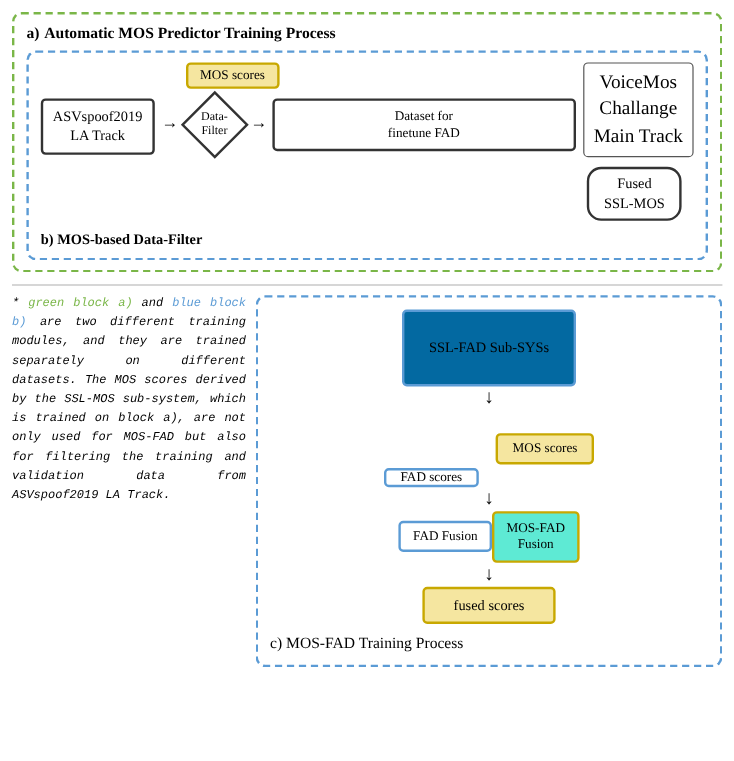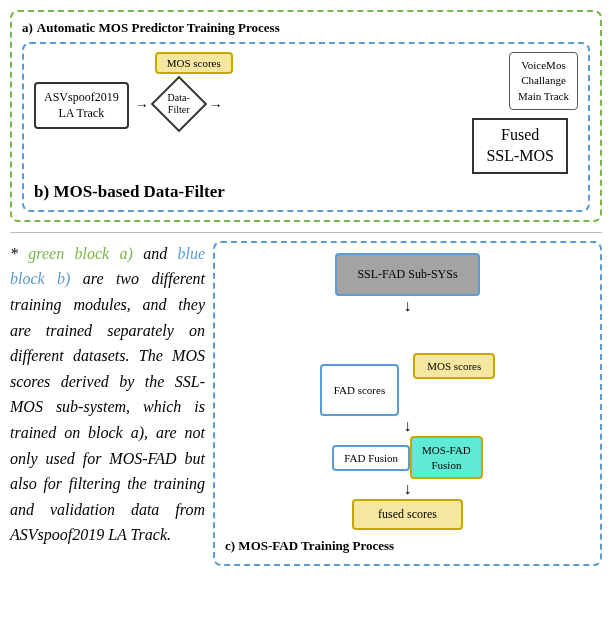--- a/index.html
+++ b/index.html
@@ -53,65 +53,68 @@
 
             <span style="font-size: 14px;">→</span>
 
             <div style="position: relative; width: 52px; height: 52px; display: flex; align-items: center; justify-content: center; text-decoration: underline;">
               <div style="width: 40px; height: 40px; background: white; border: 2px solid #333; transform: rotate(45deg);"></div>
               <span style="position: absolute; font-size: 10px; text-align: center; z-index: 2; line-height: 1.2;">Data-<br>Filter</span>
             </div>
 
             <span style="font-size: 14px;">→</span>
 
+            <div style="border: 2px solid #333; border-radius: 4px; padding: 6px 8px; text-align: center; font-size: 11px; background: white; line-height: 1.3; flex: 1;">
+              <span>Dataset for<br>finetune FAD</span>
+            </div>
           </div>
         </div>
 
         <div style="display: flex; flex-direction: column; align-items: flex-end;">
 
-          <div style="border: 1.5px solid #555; border-radius: 4px; padding: 5px 8px; text-align: center; font-size: 11px; background: white; line-height: 1.4; margin-bottom: 8px;">
+          <div style="border: 1.5px solid #555; border-radius: 4px; padding: 5px 8px; text-align: center; font-size: 16px; background: white; line-height: 1.4; margin-bottom: 8px;">
             <span>VoiceMos<br>Challange<br>Main Track</span>
           </div>
 
-          <div style="border: 2px solid #333; border-radius: 0; padding: 5px 12px; text-align: center; font-size: 16px; background: white; line-height: 1.3; margin-right: 10px;">
+          <div style="border: 2px solid #333; border-radius: 12px; padding: 5px 12px; text-align: center; font-size: 12px; background: white; line-height: 1.3; margin-right: 10px;">
             <span>Fused<br>SSL-MOS</span>
           </div>
         </div>
 
       </div>
 
-      <div style="font-weight: bold; font-size: 17px; margin-top: 8px;">
+      <div style="font-weight: bold; font-size: 12px; margin-top: 8px;">
         <span style="font-weight: bold;">b)</span>
         <span style="font-weight: bold;"> MOS-based Data-Filter</span>
       </div>
 
     </div>
   </div>
 
   <div style="width: 100%; height: 1px; background: #bbb; margin: 4px 0;"></div>
 
   <div style="display: flex; flex-direction: row; gap: 8px; width: 100%; margin-top: 4px;">
 
-    <div style="width: 195px; flex-shrink: 0; font-style: italic; font-size: 16px; line-height: 1.6; text-align: justify;">
+    <div style="width: 195px; flex-shrink: 0; font-style: italic; font-size: 10px; line-height: 1.6; text-align: justify; font-family: Liberation Mono, monospace;">
       <span>
         * <span style="color: #7ab648;">green block a)</span> and <span style="color: #5b9bd5;">blue block b)</span> are two different training modules, and they are trained separately on different datasets. The MOS scores derived by the SSL-MOS sub-system, which is trained on block a), are not only used for MOS-FAD but also for filtering the training and validation data from <em>ASVspoof2019</em> LA Track.
       </span>
     </div>
 
     <div style="flex: 1; border: 2px dashed #5b9bd5; border-radius: 8px; padding: 10px; display: flex; flex-direction: column; align-items: center;">
 
-      <div style="border: 2px solid #5b9bd5; border-radius: 4px; padding: 12px 20px; text-align: center; font-size: 12px; background: #a3a3a3; line-height: 1.3;">
+      <div style="border: 2px solid #5b9bd5; border-radius: 4px; padding: 22px 20px; text-align: center; font-size: 12px; background: #0369a1; line-height: 1.3;">
         <span>SSL-FAD
 Sub-SYSs</span>
       </div>
 
       <div style="font-size: 16px; line-height: 1; margin: 2px 0;">↓</div>
 
       <div style="display: flex; flex-direction: row; gap: 14px; align-items: center;">
-        <div style="border: 2px solid #5b9bd5; border-radius: 4px; padding: 18px 12px; font-size: 11px; background: white; text-align: left; margin-top: 48px;">
+        <div style="border: 2px solid #5b9bd5; border-radius: 4px; padding: 0 12px; font-size: 11px; background: white; text-align: left; margin-top: 48px;">
           <span>FAD scores</span>
         </div>
         <div style="background: #f5e6a0; border: 2px solid #c8a800; border-radius: 4px; padding: 5px 12px; font-size: 11px; text-align: center;">
           <span>MOS scores</span>
         </div>
       </div>
 
       <div style="font-size: 16px; line-height: 1; margin: 2px 0;">↓</div>
 
       <div style="display: flex; flex-direction: row; align-items: center;">
@@ -122,21 +125,21 @@
           <span>MOS-FAD<br>Fusion</span>
         </div>
       </div>
 
       <div style="font-size: 16px; line-height: 1; margin: 2px 0;">↓</div>
 
       <div style="background: #f5e6a0; border: 2px solid #c8a800; border-radius: 4px; padding: 6px 24px; font-size: 12px; ">
         <span>fused scores</span>
       </div>
 
-      <div style="font-weight: bold; font-size: 13px; margin-top: 8px; align-self: flex-start;">
+      <div style="font-weight: normal; font-size: 13px; margin-top: 8px; align-self: flex-start;">
         <span>c)</span>
         <span> MOS-FAD Training Process</span>
       </div>
 
     </div>
   </div>
 
 </div>
 
 </body></html>

